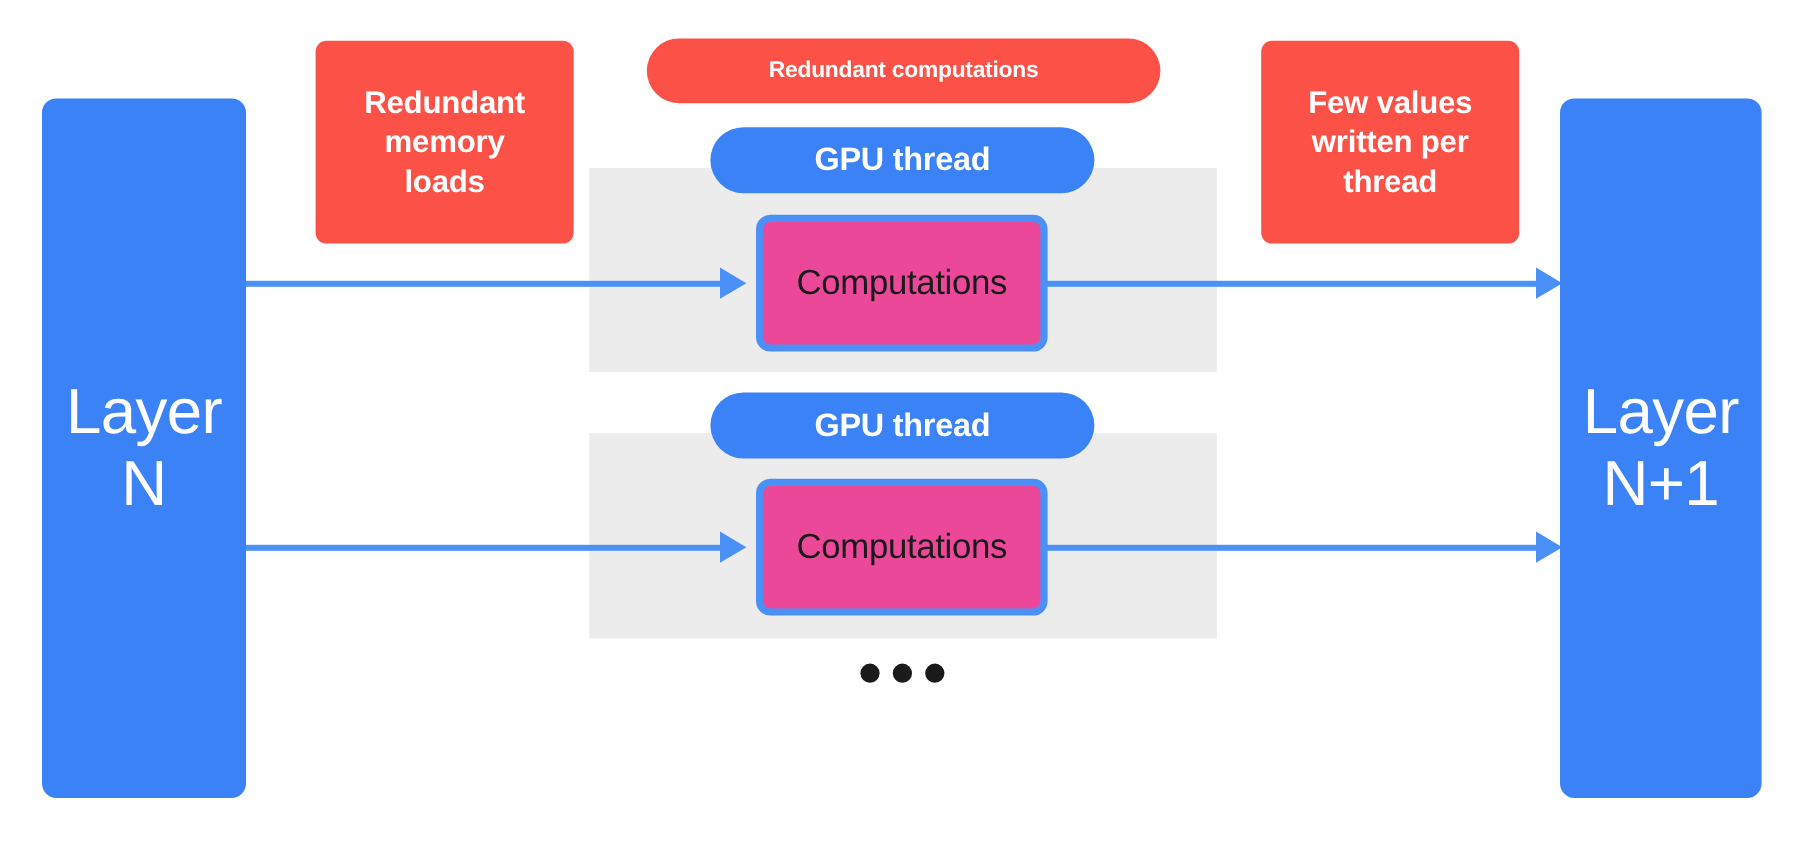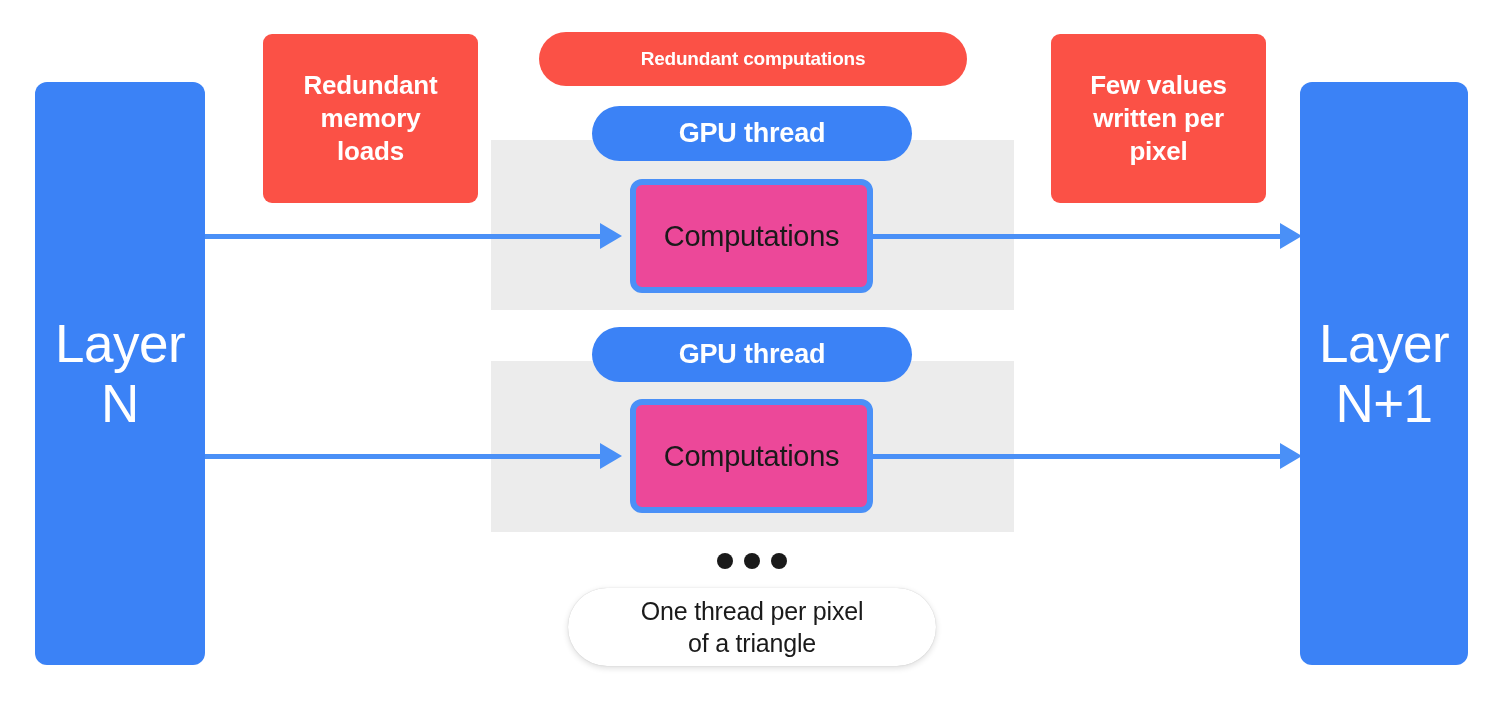--- a/index.html
+++ b/index.html
@@ -214,30 +214,28 @@
 N+1</div>
 
   <div id="callout-left" class="callout-box">Redundant
 memory
 loads</div>
 
   <div id="pill-redundant-computations">Redundant computations</div>
 
   <div id="callout-right" class="callout-box">Few values
 written per
-pixel</div>
+thread</div>
 
   <div id="gpu-pill-1" class="gpu-pill">GPU thread</div>
   <div id="computations-1" class="computations-box">Computations</div>
 
   <div id="gpu-pill-2" class="gpu-pill">GPU thread</div>
   <div id="computations-2" class="computations-box">Computations</div>
 
   <div id="ellipsis">
     <span class="dot"></span>
     <span class="dot"></span>
     <span class="dot"></span>
   </div>
 
-  <div id="caption-pill">One thread per pixel
-of a triangle</div>
 
 </div>
 
 </body></html>

